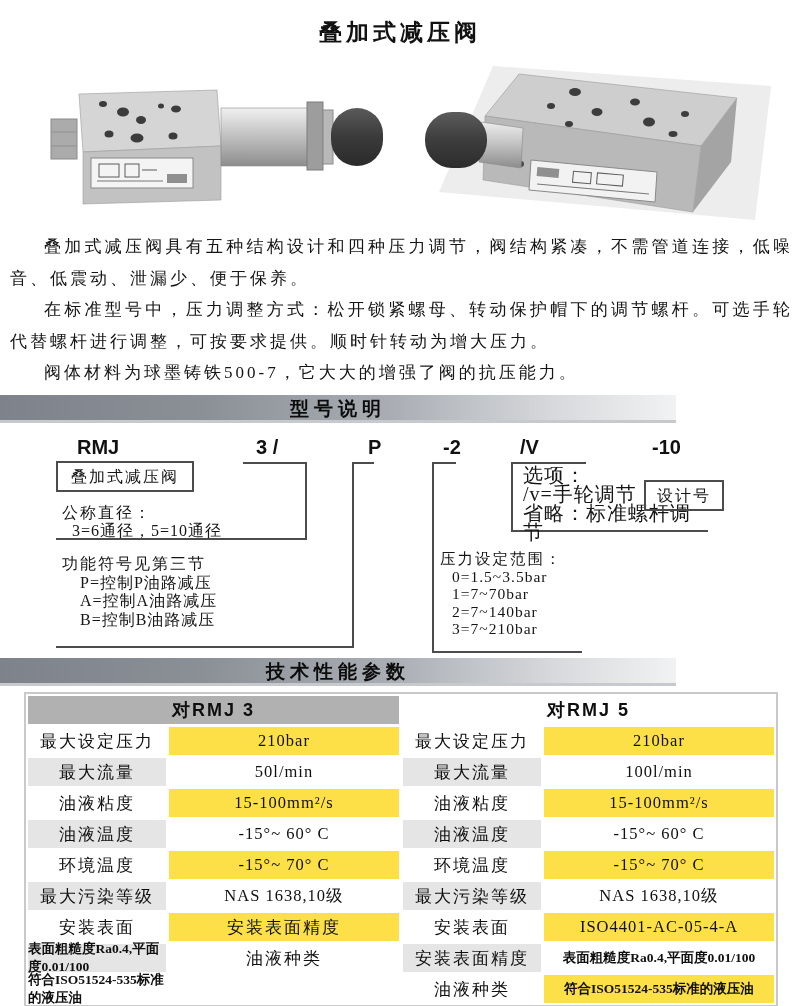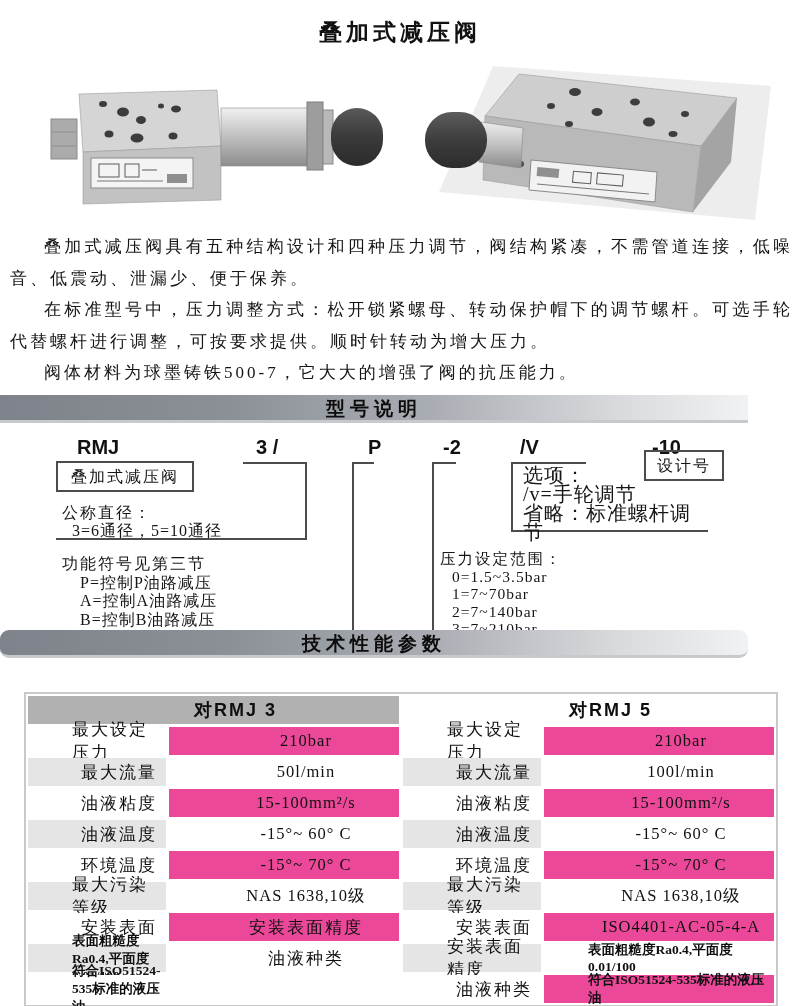--- a/index.html
+++ b/index.html
@@ -20,45 +20,45 @@
   .photo-left  { left:45px; top:50px; }
   .photo-right { left:423px; top:52px; }
   
   .intro { position:absolute; left:10px; top:219px; width:783px; }
   .intro p {
     font-size:17px; line-height:31.5px; letter-spacing:3px;
     text-indent:2em; color:#151515; text-align:justify;
   }
   
   .section-bar {
-    position:absolute; left:0; width:748px; height:28px;
+    position:absolute; left:0; width:676px; height:28px;
     background:linear-gradient(90deg,#7e838b 0%,#8b9097 30%,#aaaeb4 58%,#d7d9dc 82%,#f1f2f3 100%);
     border-bottom:3px solid #c7cacd;
     text-align:center; font-family:"Liberation Sans","DejaVu Sans",sans-serif;
     font-weight:bold; font-size:19px; letter-spacing:5px; line-height:28px; color:#0c0c0c;
   }
   .bar-model { top:383px; }
-  .bar-specs { top:618px;border-radius:9px; }
+  .bar-specs { top:646px; }
   
   .code-part {
     position:absolute; top:424px; height:24px;
     font-family:"Liberation Sans","DejaVu Sans",sans-serif;
     font-weight:bold; font-size:20px; color:#111; white-space:pre;
   }
   .cp-0 { left:77px; }  .cp-1 { left:256px; } .cp-2 { left:368px; }
   .cp-3 { left:443px; } .cp-4 { left:520px; } .cp-5 { left:652px; }
   
   .dg { position:absolute; font-size:16px; color:#151515; }
   .dg-line { position:absolute; border:0; }
   .valve-name-box {
     left:56px; top:449px; width:138px; height:31px;
     border:2px solid #4c4c4c; text-align:center; line-height:27px; letter-spacing:2px;
   }
   .design-box {
-    left:644px; top:438px; width:80px; height:31px;
+    left:644px; top:468px; width:80px; height:31px;
     border:2px solid #4c4c4c; text-align:center; line-height:27px; letter-spacing:2px;
   }
   .tick-3   { left:243px; top:450px; width:64px;  border-top:2px solid #4c4c4c; }
   .vline-3  { left:305px; top:450px; height:78px; border-left:2px solid #4c4c4c; }
   .uline-d  { left:56px;  top:526px; width:251px; border-top:2px solid #4c4c4c; }
   .tick-p   { left:352px; top:450px; width:22px;  border-top:2px solid #4c4c4c; }
   .vline-p  { left:352px; top:450px; height:186px; border-left:2px solid #4c4c4c; }
   .uline-f  { left:56px;  top:634px; width:298px; border-top:2px solid #4c4c4c; }
   .tick-2   { left:432px; top:450px; width:24px;  border-top:2px solid #4c4c4c; }
   .vline-2  { left:432px; top:450px; height:191px; border-left:2px solid #4c4c4c; }
@@ -75,30 +75,30 @@
   .func-block .indent { padding-left:18px; letter-spacing:1px; }
   .pres-block { left:440px; top:538px; line-height:17.5px; letter-spacing:2px; font-size:15.5px; }
   .pres-block .indent { padding-left:12px; letter-spacing:1px; }
   
   .spec-table {
     position:absolute; left:24px; top:680px; width:754px;
     border:2px solid #c9c9c9; background:#ffffff; padding:2px;
     display:flex; gap:4px;
   }
   .half { flex:1; display:grid; grid-template-columns:138px 1fr; gap:3px; grid-auto-rows:28px; }
-  .half > div { display:flex; align-items:center; justify-content:center; background:#ffffff;padding-left:44px; }
+  .half > div { display:flex; align-items:center; justify-content:center; background:#ffffff; }
   .spec-header {
     grid-column:1 / -1;
     font-family:"Liberation Sans","DejaVu Sans",sans-serif;
     font-weight:bold; font-size:18px; letter-spacing:2px; color:#0e0e0e;
   }
   .half-left  .spec-header { background:#b1b1b1; }
   .half-right .spec-header { background:#ffffff; }
   .half > div:nth-child(4n)   { background:#e5e5e5; } 
-  .half > div:nth-child(4n+3) { background:#ec4899; } 
+  .half > div:nth-child(4n+3) { background:#fde047; } 
   .cell-label { font-size:17px; letter-spacing:2px; color:#101010; }
   .cell-value { font-size:16.5px; letter-spacing:1px; color:#101010; }
   .cell-value.small { font-size:13.5px; font-weight:bold; letter-spacing:0; }
 </style>
 </head>
 <body>
 
 <div class="page">
 
   <div class="page-title">叠加式减压阀</div>

